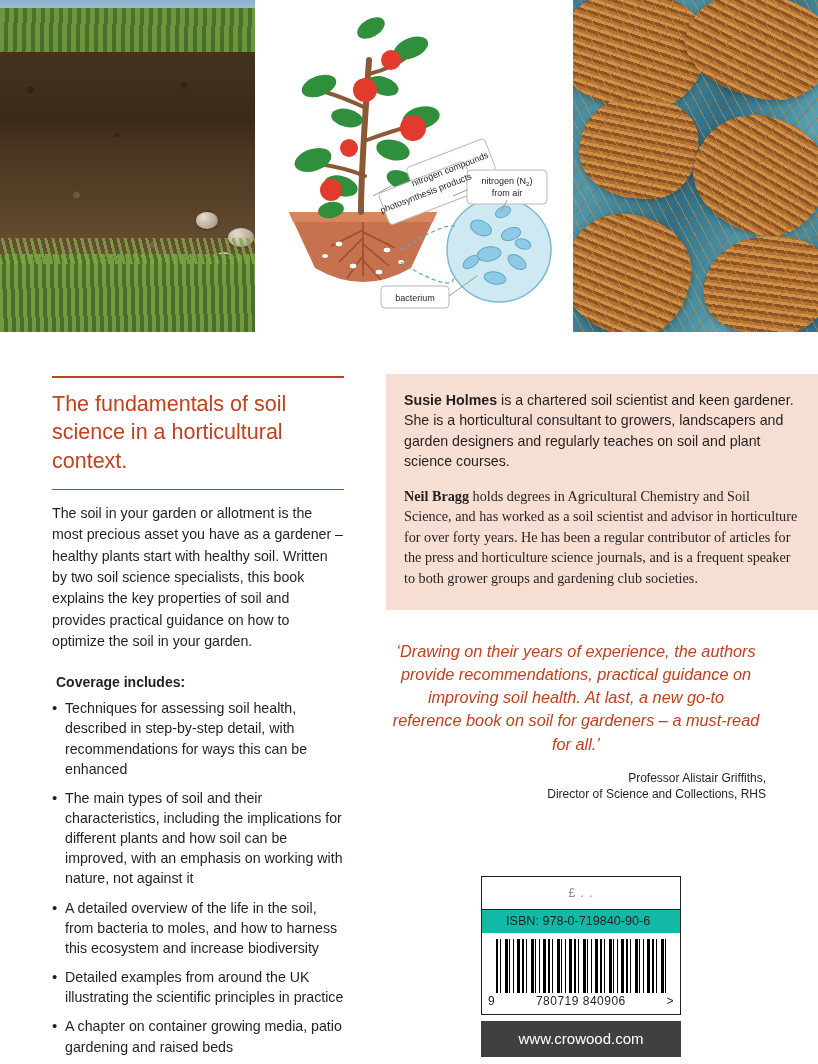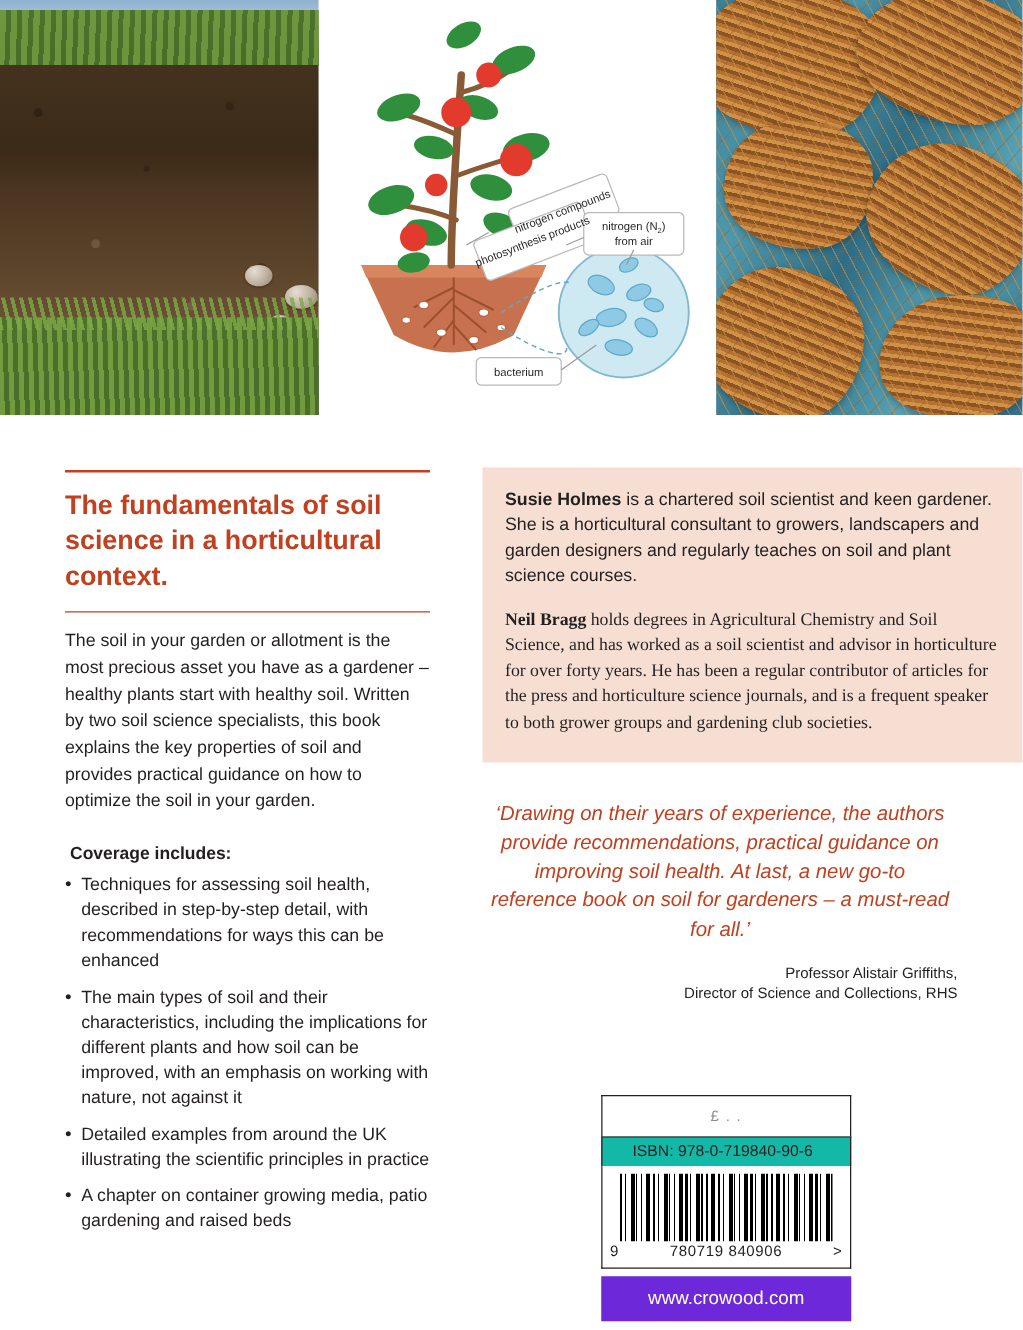--- a/index.html
+++ b/index.html
@@ -136,21 +136,21 @@
     position: absolute;
     left: 386px;
     top: 42px;
     width: 380px;
   }
 
   .headline {
     color: #c0401f;
     font-size: 21.5px;
     line-height: 1.32;
-    font-weight: bold;
+    font-weight: normal;
     margin: 0 0 14px 0;
     padding-top: 12px;
     border-top: 2px solid #c0401f;
   }
   .rule-under-headline {
     border: none;
     border-top: 1px solid #c0401f;
     margin: 0 0 13px 0;
   }
   .body-text {
@@ -261,21 +261,21 @@
       #000 17px 18px, #fff 18px 21px, #000 21px 24px, #fff 24px 26px);
   }
   .barcode-digits {
     display: flex;
     justify-content: space-between;
     font-size: 12px;
     padding: 1px 6px 4px 6px;
     letter-spacing: .5px;
   }
   .web-bar {
-    background: #6d28d9;
+    background: #404040;
     color: #ffffff;
     text-align: center;
     font-size: 15px;
     padding: 9px 0 10px 0;
     margin-top: 6px;
   }
 </style>
 </head>
 <body>
 
@@ -403,20 +403,21 @@
 
     <div class="col-left">
       <h1 class="headline">The fundamentals of soil science in a horticultural context.</h1>
       <hr class="rule-under-headline">
       <p class="body-text">The soil in your garden or allotment is the most precious asset you have as a gardener – healthy plants start with healthy soil. Written by two soil science specialists, this book explains the key properties of soil and provides practical guidance on how to optimize the soil in your garden.</p>
 
       <div class="coverage-title">Coverage includes:</div>
       <ul class="coverage">
         <li>Techniques for assessing soil health, described in step-by-step detail, with recommendations for ways this can be enhanced</li>
         <li>The main types of soil and their characteristics, including the implications for different plants and how soil can be improved, with an emphasis on working with nature, not against it</li>
+        <li>A detailed overview of the life in the soil, from bacteria to moles, and how to harness this ecosystem and increase biodiversity</li>
         <li>Detailed examples from around the UK illustrating the scientific principles in practice</li>
         <li>A chapter on container growing media, patio gardening and raised beds</li>
       </ul>
     </div>
 
     <div class="col-right">
       <div class="authors-box">
         <p><span class="author-name">Susie Holmes</span><span> is a chartered soil scientist and keen gardener. She is a horticultural consultant to growers, landscapers and garden designers and regularly teaches on soil and plant science courses.</span></p>
         <p><span class="author-name">Neil Bragg</span><span> holds degrees in Agricultural Chemistry and Soil Science, and has worked as a soil scientist and advisor in horticulture for over forty years. He has been a regular contributor of articles for the press and horticulture science journals, and is a frequent speaker to both grower groups and gardening club societies.</span></p>
       </div>

